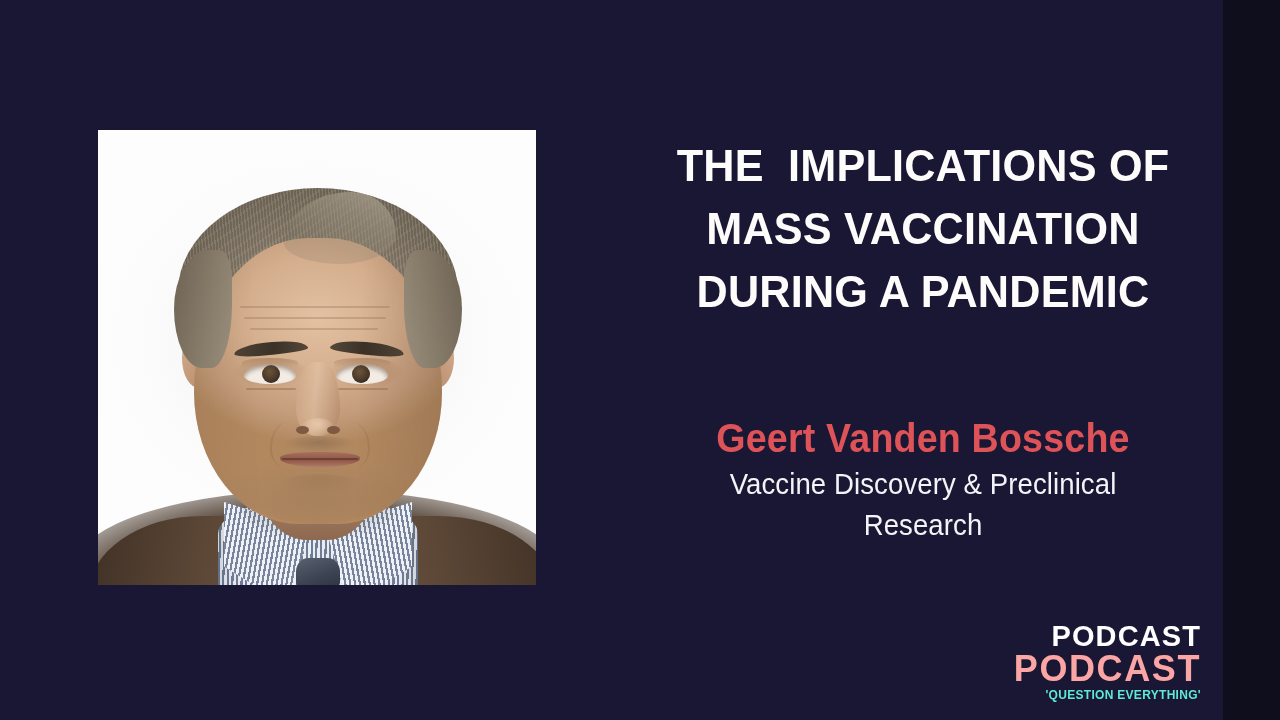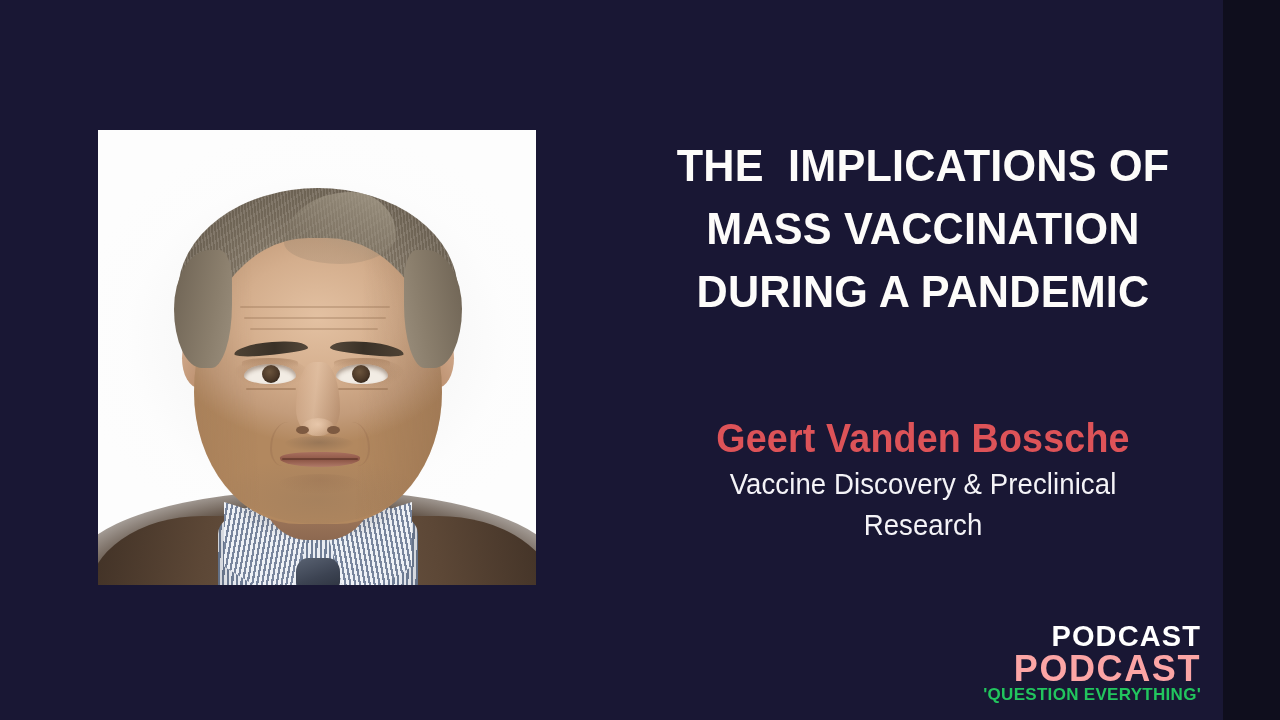--- a/index.html
+++ b/index.html
@@ -340,24 +340,24 @@
   }
   #logo-podcast {
     color: #fca5a5;
     font-family: "Liberation Sans", sans-serif;
     font-weight: bold;
     font-size: 36px;
     line-height: 34px;
     letter-spacing: 1.6px;
   }
   #logo-tagline {
-    color: #22c55e;
+    color: #5eead4;
     font-family: "Liberation Sans", sans-serif;
     font-weight: bold;
-    font-size: 17px;
+    font-size: 12px;
     line-height: 18px;
     letter-spacing: 0.3px;
   }
 </style>
 </head>
 <body>
 
 <div id="slide">
 
   <div id="portrait-frame">

